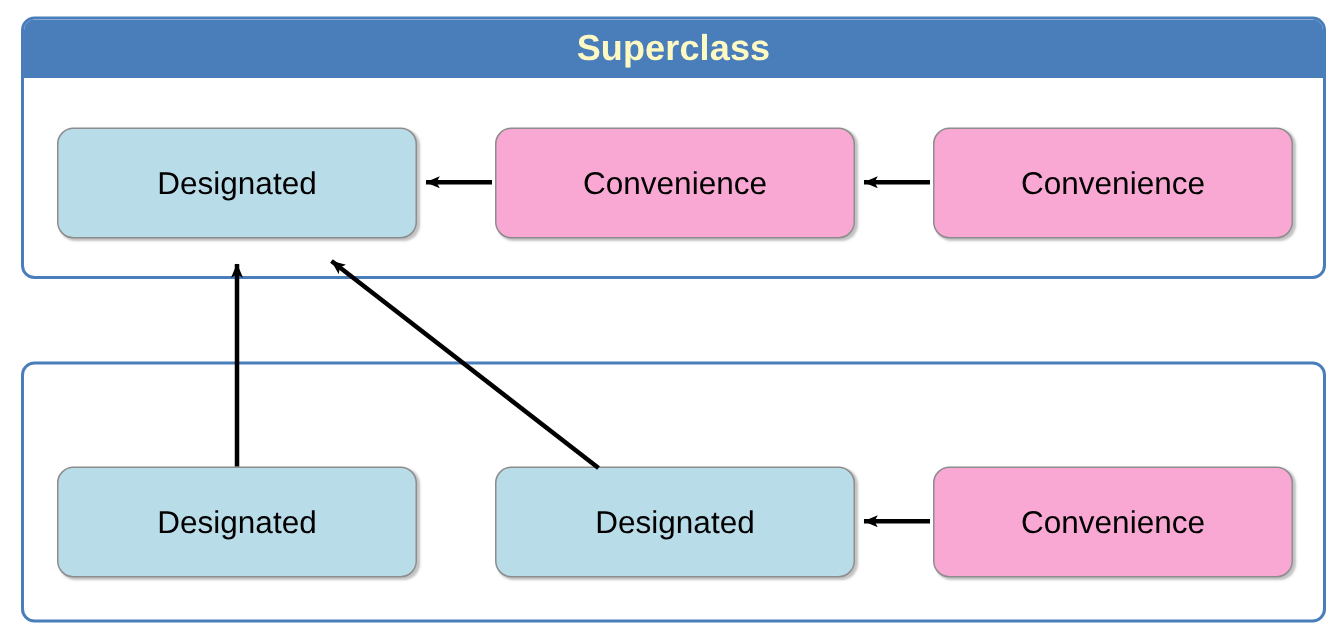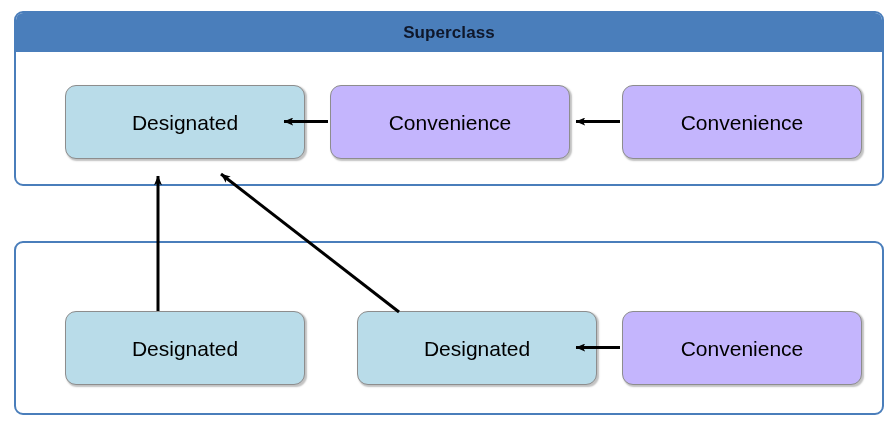--- a/index.html
+++ b/index.html
@@ -45,22 +45,22 @@
     left: 0;
     top: 0;
     width: 100%;
     height: 39px;
     background: #4a7ebb;
     display: flex;
     align-items: center;
     justify-content: center;
   }
   .class-header-title {
-    color: #0f172a;
-    font-size: 17px;
+    color: #fef9c3;
+    font-size: 24px;
     font-weight: bold;
     letter-spacing: 0.1px;
     line-height: 1;
   }
   .class-body {
     position: absolute;
     left: 0;
     top: 39px;
     width: 100%;
     height: calc(100% - 39px);
@@ -72,22 +72,22 @@
     box-sizing: border-box;
     width: 240px;
     height: 74px;
     border: 1.5px solid #8d8d8d;
     border-radius: 11px;
     display: flex;
     align-items: center;
     justify-content: center;
     box-shadow: 1.5px 1.5px 1.5px rgba(120,120,120,0.45);
   }
-  .init-box.designated { background: #b9dce9; margin-left: 27px; }
-  .init-box.convenience { background: #c4b5fd; justify-content: center; }
+  .init-box.designated { background: #b9dce9; }
+  .init-box.convenience { background: #f9a8d4; justify-content: center; }
   .init-label {
     font-size: 21px;
     color: #000000;
     line-height: 1;
   }
 
   
   .col-1 { left: 38px; }
   .col-2 { left: 330px; }
   .col-3 { left: 622px; }

